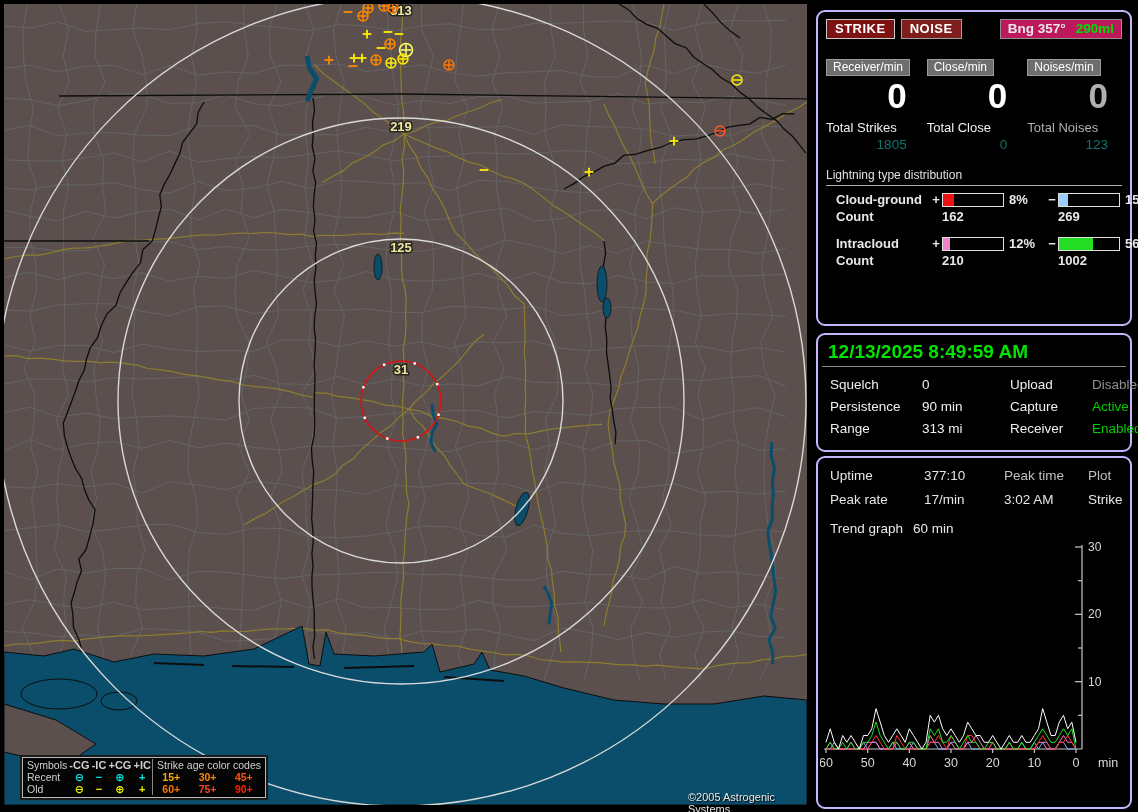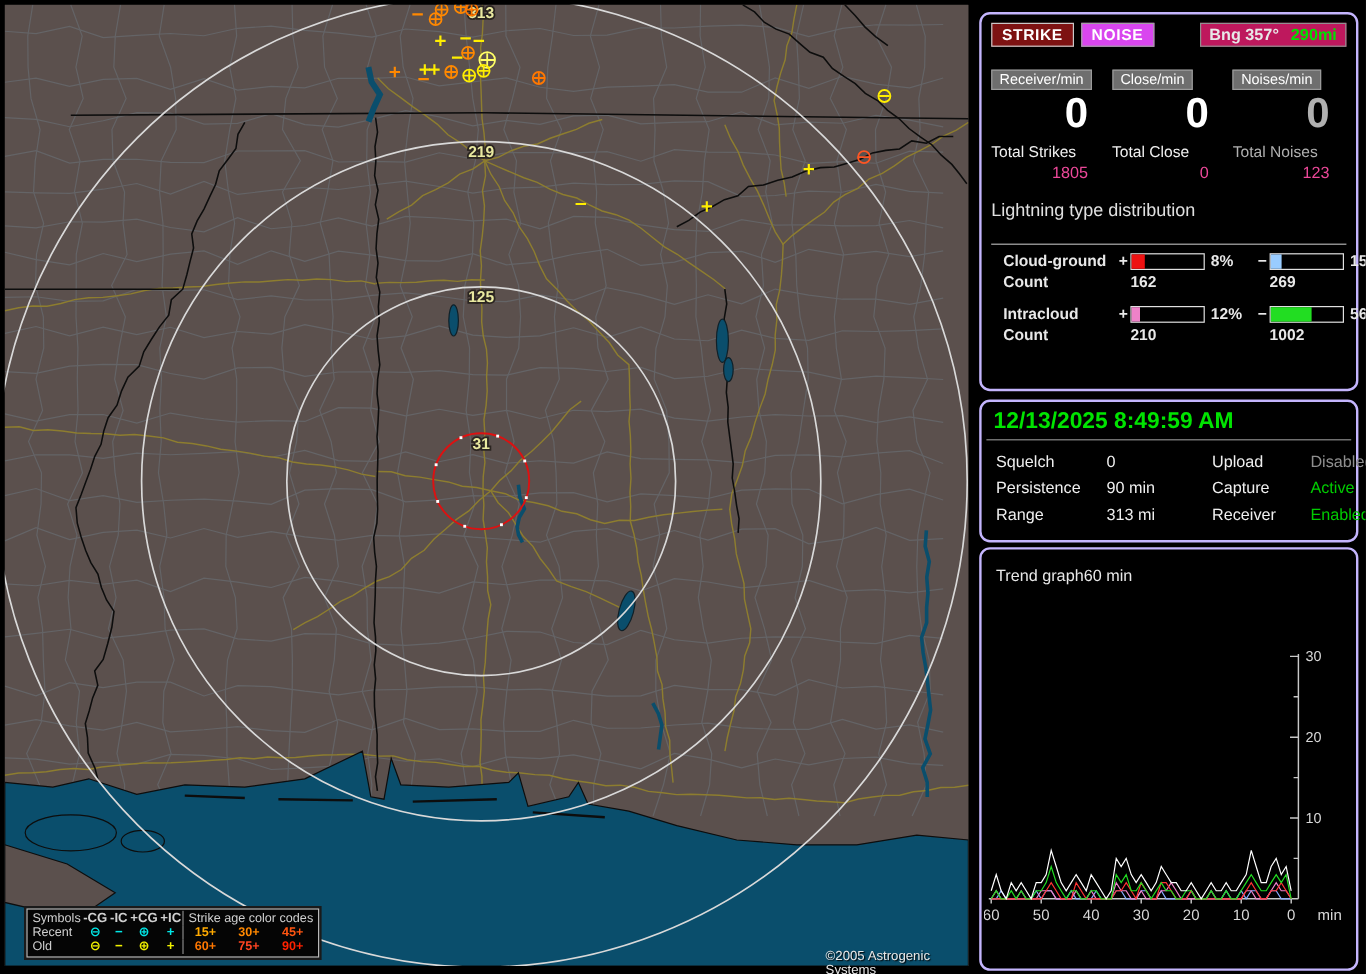--- a/index.html
+++ b/index.html
@@ -28,55 +28,55 @@
   .panel{position:absolute;left:812px;top:0;width:326px;height:812px;background:#000;}
   .pbox{position:absolute;left:4px;width:312px;background:#000;border:2px solid #c4b5fd;border-radius:9px;}
   .box-stats{top:10px;height:312px;}
   .box-clock{top:333px;height:115px;}
   .box-trend{top:456px;height:349px;}
 
   .btnrow{display:flex;align-items:center;padding:7px 8px 0 8px;gap:6px;}
   .tbtn{font-weight:bold;font-size:13px;letter-spacing:.5px;padding:1px 8px 2px 8px;
         border:1px solid #a0a0a0;color:#fff;}
   .tbtn.strike{background:#7d1212;border-color:#c8c8c8;}
-  .tbtn.noise{background:#d946ef;}
+  .tbtn.noise{background:#7f1d1d;}
   .bngbox{margin-left:auto;background:#be185d;border:1px solid #909090;font-weight:bold;
           font-size:13.5px;padding:1px 7px 2px 7px;white-space:nowrap;}
   .bngbox .mi{color:#00e000;margin-left:10px;}
 
   .counters{display:grid;grid-template-columns:1fr 1fr 1fr;padding:18px 8px 0 8px;column-gap:6px;}
   .chip{display:inline-block;background:#6e6e6e;border:1px solid #9a9a9a;color:#fff;
         font-size:12px;padding:0 6px 1px 6px;}
   .bigval{font-size:35px;font-weight:bold;color:#fff;text-align:right;padding-right:14px;line-height:40px;}
   .totlabel{font-size:13px;color:#f0f0f0;margin-top:4px;white-space:nowrap;}
-  .totval{font-size:13.5px;text-align:right;padding-right:14px;margin-top:2px;color:#ec4899;}
+  .totval{font-size:13.5px;text-align:right;padding-right:14px;margin-top:2px;color:#0f766e;}
   .dimc .bigval,.dimc .totlabel{color:#b0b0b0;}
 
-  .dist-title{margin:16px 8px 6px 8px;padding-bottom:19px;font-size:15px;color:#e0e0e0;
+  .dist-title{margin:16px 8px 6px 8px;padding-bottom:3px;font-size:12px;color:#e0e0e0;
               border-bottom:1px solid #b0b0b0;}
   .distgrid{display:grid;grid-template-columns:94px 12px 62px 42px 12px 62px 40px;
             align-items:center;padding:0 18px;font-size:13px;font-weight:bold;row-gap:2px;}
   .distgrid .rowspace{height:8px;grid-column:1 / 8;}
   .bar{height:12px;border:1px solid #e0e0e0;background:#000;}
   .bar .fill{height:100%;}
   .pct{padding-left:5px;}
   .cnt{font-weight:bold;}
   .sign{text-align:center;}
 
   .clockline{color:#00e400;font-weight:bold;font-size:19px;padding:6px 10px 3px 10px;}
   .clockrule{border-bottom:1px solid #8a8a8a;margin:0 4px;}
   .settings{display:grid;grid-template-columns:92px 88px 82px auto;padding:10px 12px 0 12px;
             font-size:13.5px;row-gap:7px;color:#efefef;}
   .dim{color:#8f8f8f;}
   .green{color:#00cc00;}
 
   .statusgrid{display:grid;grid-template-columns:94px 80px 84px auto;padding:10px 12px 0 12px;
               font-size:13.5px;row-gap:9px;color:#e6e6e6;}
   .statushead{color:#c0c0c0;}
-  .trendline{display:flex;padding:14px 12px 0 12px;font-size:13.5px;}
+  .trendline{display:flex;gap:10px;padding:14px 12px 0 12px;font-size:13.5px;}
   .trendchart{position:absolute;left:2px;top:84px;}
 </style>
 </head>
 <body>
 
 <div class="map-wrap">
   <svg id="mapsvg" width="803" height="801" viewBox="0 0 803 801">
       <rect x="0" y="0" width="803" height="801" fill="#5b504d"></rect>
       <g stroke="#6e7880" stroke-width="1" fill="none" opacity="0.5">
         <path d="M23.290917253121734,0 L19.154415600001812,26 L19.381475251168013,52 L21.825413055717945,78 L29.38375313207507,104 L25.36332067102194,130 L23.97352945059538,156 L32.36714717000723,182 L26.394817657768726,208 L25.59613350778818,234 L32.1289455704391,260 L32.4518006965518,286 L25.98647391423583,312 L31.458415254950523,338 L19.78846875950694,364 L30.574548050761223,390 L30.206658605486155,416 L26.71667417883873,442 L33.83882936090231,468 L27.583694238215685,494 L31.473115649074316,520 L32.10840828716755,546 L33.51004792004824,572 L30.30642479658127,598 L18.223225370049477,624 L28.92390075325966,650 L30.755074068903923,676"></path>
@@ -423,20 +423,31 @@
       <div class="green">Active</div>
 
       <div>Range</div>
       <div>313 mi</div>
       <div>Receiver</div>
       <div class="green">Enabled</div>
     </div>
   </div>
 
   <div class="pbox box-trend">
+    <div class="statusgrid">
+      <div>Uptime</div>
+      <div>377:10</div>
+      <div class="statushead">Peak time</div>
+      <div class="statushead">Plot</div>
+
+      <div>Peak rate</div>
+      <div>17/min</div>
+      <div>3:02 AM</div>
+      <div>Strike</div>
+    </div>
     <div class="trendline">
       <span>Trend graph</span>
       <span>60 min</span>
     </div>
     <svg id="trendsvg" class="trendchart" width="306" height="260" viewBox="0 0 306 260">
         <rect x="0" y="0" width="306" height="260" fill="#000"></rect>
         <line x1="262" y1="3" x2="262" y2="207" stroke="#c8c8c8" stroke-width="1.2"></line>
         <line x1="4" y1="207" x2="262" y2="207" stroke="#c8c8c8" stroke-width="1.2"></line>
         <line x1="262" y1="173.33333333333334" x2="258" y2="173.33333333333334" stroke="#c8c8c8" stroke-width="1.2"></line>
         <line x1="262" y1="139.66666666666669" x2="255" y2="139.66666666666669" stroke="#c8c8c8" stroke-width="1.2"></line>

